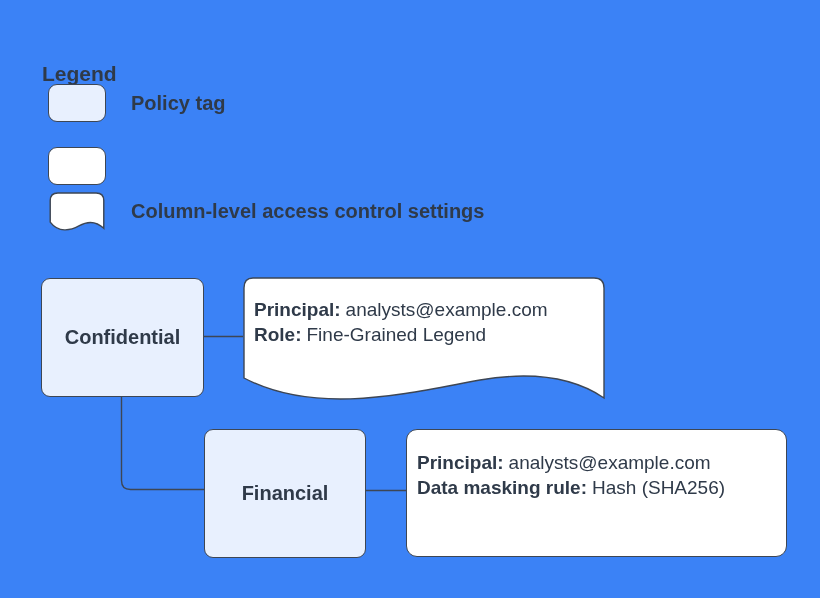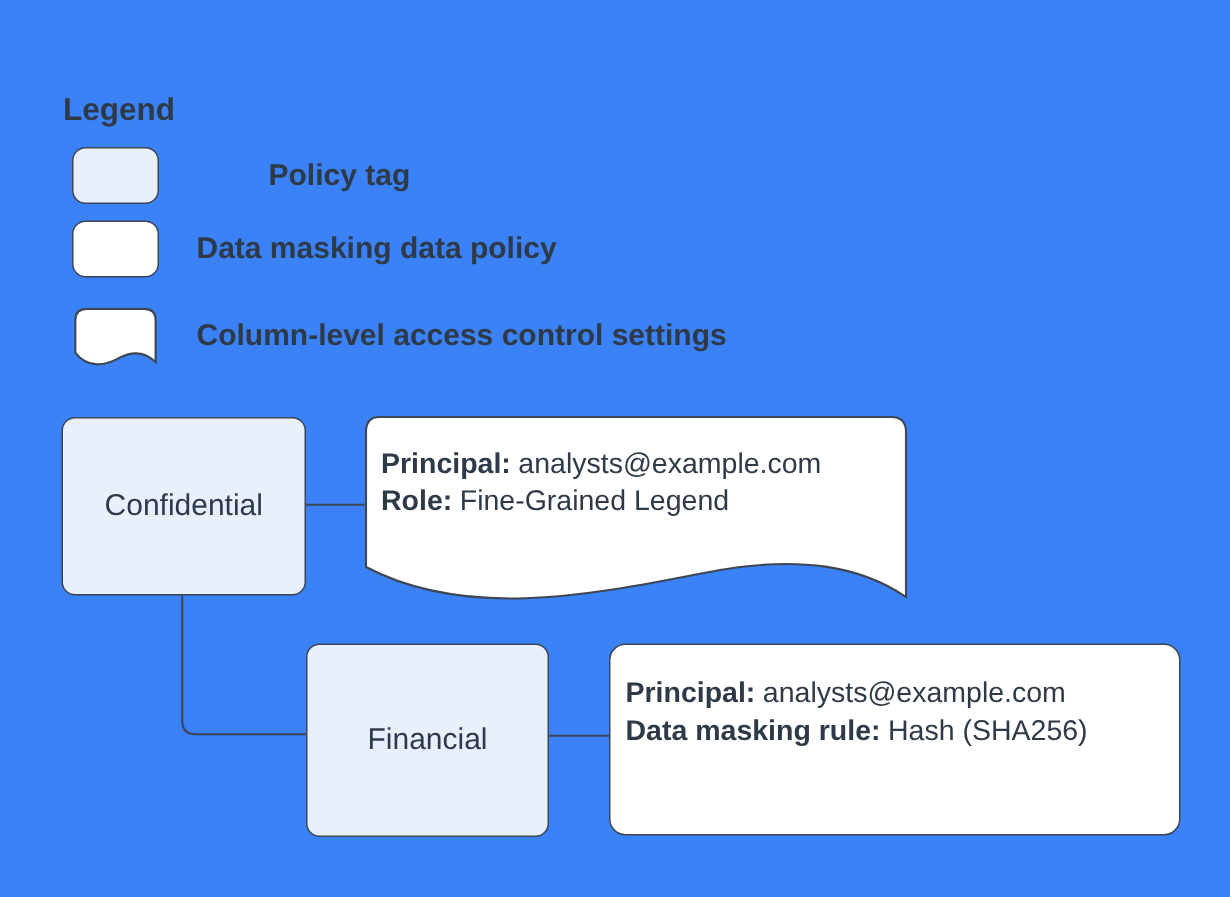--- a/index.html
+++ b/index.html
@@ -40,42 +40,42 @@
   }
   .legend-row .swatch-blue { background: #e8f0fe; }
   .legend-row .swatch-doc { width: 58px; height: 44px; flex: 0 0 auto; }
   .legend-label {
     margin-left: 25px;
     font-size: 20px;
     font-weight: bold;
     color: #2f3a49;
     white-space: nowrap;
   }
-  #legend-row-1 { top: 98px; gap: 48px; }
+  #legend-row-1 { top: 84px; }
   #legend-row-2 { top: 147px; }
-  #legend-row-3 { top: 205px; text-align: right; }
+  #legend-row-3 { top: 192px; text-align: right; }
   #legend-row-3 .legend-label { margin-top: -6px; }
 
   
   .connector-svg {
     position: absolute;
     left: 0; top: 0;
     width: 820px; height: 598px;
     pointer-events: none;
   }
   .policy-tag {
     position: absolute;
     background: #e8f0fe;
     border: 1.5px solid #3d4654;
     border-radius: 9px;
     display: flex;
     align-items: center;
     justify-content: center;
     font-size: 20px;
-    font-weight: normal;
+    font-weight: bold;
     color: #2f3a49;
   }
   #node-confidential { left: 41px; top: 278px; width: 163px; height: 119px; }
   #node-financial    { left: 204px; top: 429px; width: 162px; height: 129px; }
 
   .doc-shape-wrap {
     position: absolute;
     left: 243px; top: 277px;
     width: 362px; height: 130px;
   }
@@ -114,21 +114,20 @@
 
   <div class="legend-title">Legend</div>
 
   <div class="legend-row" id="legend-row-1">
     <div class="swatch-box swatch-blue"></div>
     <div class="legend-label">Policy tag</div>
   </div>
 
   <div class="legend-row" id="legend-row-2">
     <div class="swatch-box"></div>
-    <div class="legend-label">Data masking data policy</div>
   </div>
 
   <div class="legend-row" id="legend-row-3">
     <svg class="swatch-doc" viewBox="0 0 58 46">
       <path d="M 9 1 H 49 Q 57 1 57 9 V 38 C 48 29.5 39 31 31 35.5 C 22.5 40.3 9.5 43 1 31.5 V 9 Q 1 1 9 1 Z" fill="#ffffff" stroke="#3d4654" stroke-width="1.5"></path>
     </svg>
     <div class="legend-label">Column-level access control settings</div>
   </div>
 
   <svg class="connector-svg">

